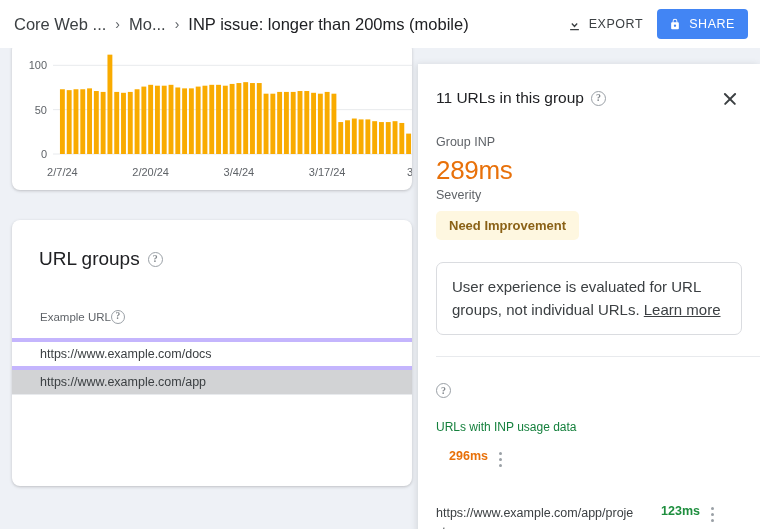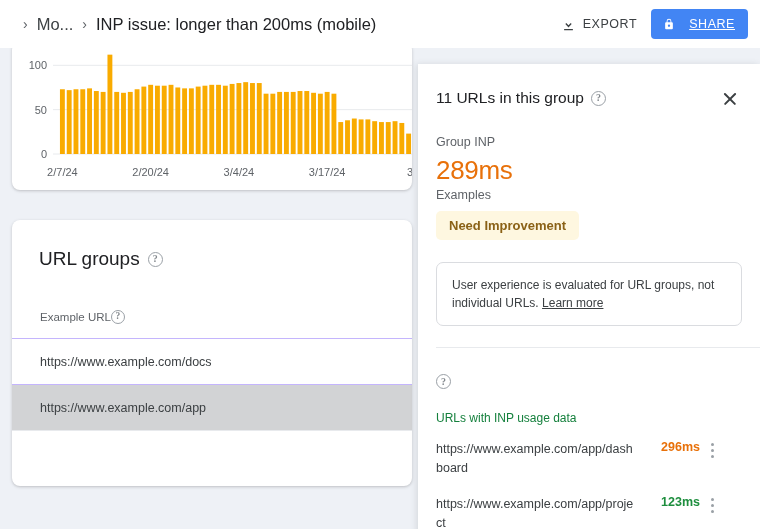--- a/index.html
+++ b/index.html
@@ -33,27 +33,26 @@
   .header-actions { display: flex; align-items: center; gap: 6px; flex: 0 0 auto; }
   .export-btn {
     display: flex; align-items: center; gap: 7px;
     height: 30px; padding: 0 8px;
     background: transparent; border: none; cursor: pointer;
     color: #3c4043;
     font-size: 12.5px; letter-spacing: .55px; font-weight: 500;
     font-family: "Liberation Sans", sans-serif;
   }
   .share-btn {
-    display: flex; align-items: center; gap: 13px;
+    display: flex; align-items: center; gap: 7px;
     height: 30px; padding: 0 13px 0 11px;
     background: #4285f4; border: none; border-radius: 4px; cursor: pointer;
     color: #ffffff;
     font-size: 12.5px; letter-spacing: .55px; font-weight: 500;
     font-family: "Liberation Sans", sans-serif;
-    text-decoration: underline;
   }
 
   
   .left-col {
     position: absolute; left: 0; top: 48px; width: 424px; height: 481px;
     background: #eef1f6;
     padding: 0 12px;
     overflow: hidden;
   }
   .card {
@@ -83,24 +82,24 @@
     padding: 28px 0 0 27px;
     display: flex; align-items: center; gap: 8px;
   }
   .col-header {
     font-size: 11.5px; color: #5f6368;
     padding: 40px 0 0 28px;
     display: flex; align-items: center; 
   }
   .rows { margin-top: 14px; }
   .url-row {
-    height: 46px; display: flex; align-items: center;
+    height: 28px; display: flex; align-items: center;
     padding-left: 28px;
     font-size: 12.5px; color: #3c4043;
-    border-top: 1px solid #c4b5fd;
+    border-top: 4px solid #c4b5fd;
     cursor: pointer;
   }
   .url-row.selected { background: #d2d3d5; }
 
   .help-icon {
     display: inline-flex; align-items: center; justify-content: center;
     width: 14px; height: 14px; border-radius: 50%;
     border: 1px solid #9aa0a6; color: #80868b;
     font-size: 9.5px; line-height: 1; font-weight: 700;
     font-family: "Liberation Serif", serif;
@@ -149,21 +148,21 @@
     display: inline-block; margin-top: 9px;
     background: #fef7e0; color: #8a6116;
     font-size: 13px; font-weight: 700;
     padding: 7px 13px; border-radius: 5px;
   }
 
   .notice {
     margin: 22px 18px 0 18px;
     border: 1px solid #dadce0; border-radius: 7px;
     padding: 13px 15px;
-    font-size: 12px; color: #3c4043; line-height: 1.5;
+    font-size: 15px; color: #3c4043; line-height: 1.5;
   }
   .notice a { color: #3c4043; text-decoration: underline; cursor: pointer; }
 
   .panel-rule { height: 1px; background: #e8eaed; margin: 21px 0 0 18px; }
 
   .examples-title {
     font-size: 15.5px; color: #202124; font-weight: 400;
     padding: 26px 18px 0 18px;
     display: flex; align-items: center; gap: 7px;
   }
@@ -200,20 +199,21 @@
 
   svg { display: block; }
 </style>
 </head>
 <body>
 
 <div id="root">
 
   <div class="header">
     <div class="breadcrumb">
+      <span class="crumb muted">Core Web ...</span>
       <span class="crumb-sep">›</span>
       <span class="crumb muted">Mo...</span>
       <span class="crumb-sep">›</span>
       <span class="crumb current">INP issue: longer than 200ms (mobile)</span>
     </div>
     <div class="header-actions">
       <button class="export-btn">
         <span>
           <svg width="15" height="15" viewBox="0 0 24 24">
               <path fill="#3c4043" d="M12 3v10.2l3.6-3.6 1.4 1.4L12 16.8 7 11l1.4-1.4 3.6 3.6V3h1zM5 19h14v2H5z"></path>
@@ -334,40 +334,39 @@
       <button class="close-x"></button>
     </div>
 
     <div class="metrics">
       <div class="metric inp">
         <div class="metric-label">Group INP</div>
         <div class="metric-value">289ms</div>
       </div>
       <div class="metric-divider"></div>
       <div class="metric">
-        <div class="metric-label">Examples</div>
+        <div class="metric-label">Severity</div>
         <div class="badge">Need Improvement</div>
       </div>
     </div>
 
     <div class="notice">
       <span>User experience is evaluated for URL groups, not individual URLs.</span>
       <a>Learn more</a>
     </div>
 
     <div class="panel-rule"></div>
 
     <div class="examples-title">
       <span class="help-icon lg">?</span>
     </div>
     <div class="examples-sub">URLs with INP usage data</div>
 
     <div class="ex-list">
       <div class="ex-row">
-        <div class="ex-url">https://www.example.com/app/dashboard</div>
         <div class="ex-ms orange">296ms</div>
         <div class="kebab">
             <span></span>
             <span></span>
             <span></span>
           </div>
       </div>
       <div class="ex-row">
         <div class="ex-url">https://www.example.com/app/project</div>
         <div class="ex-ms green">123ms</div>

